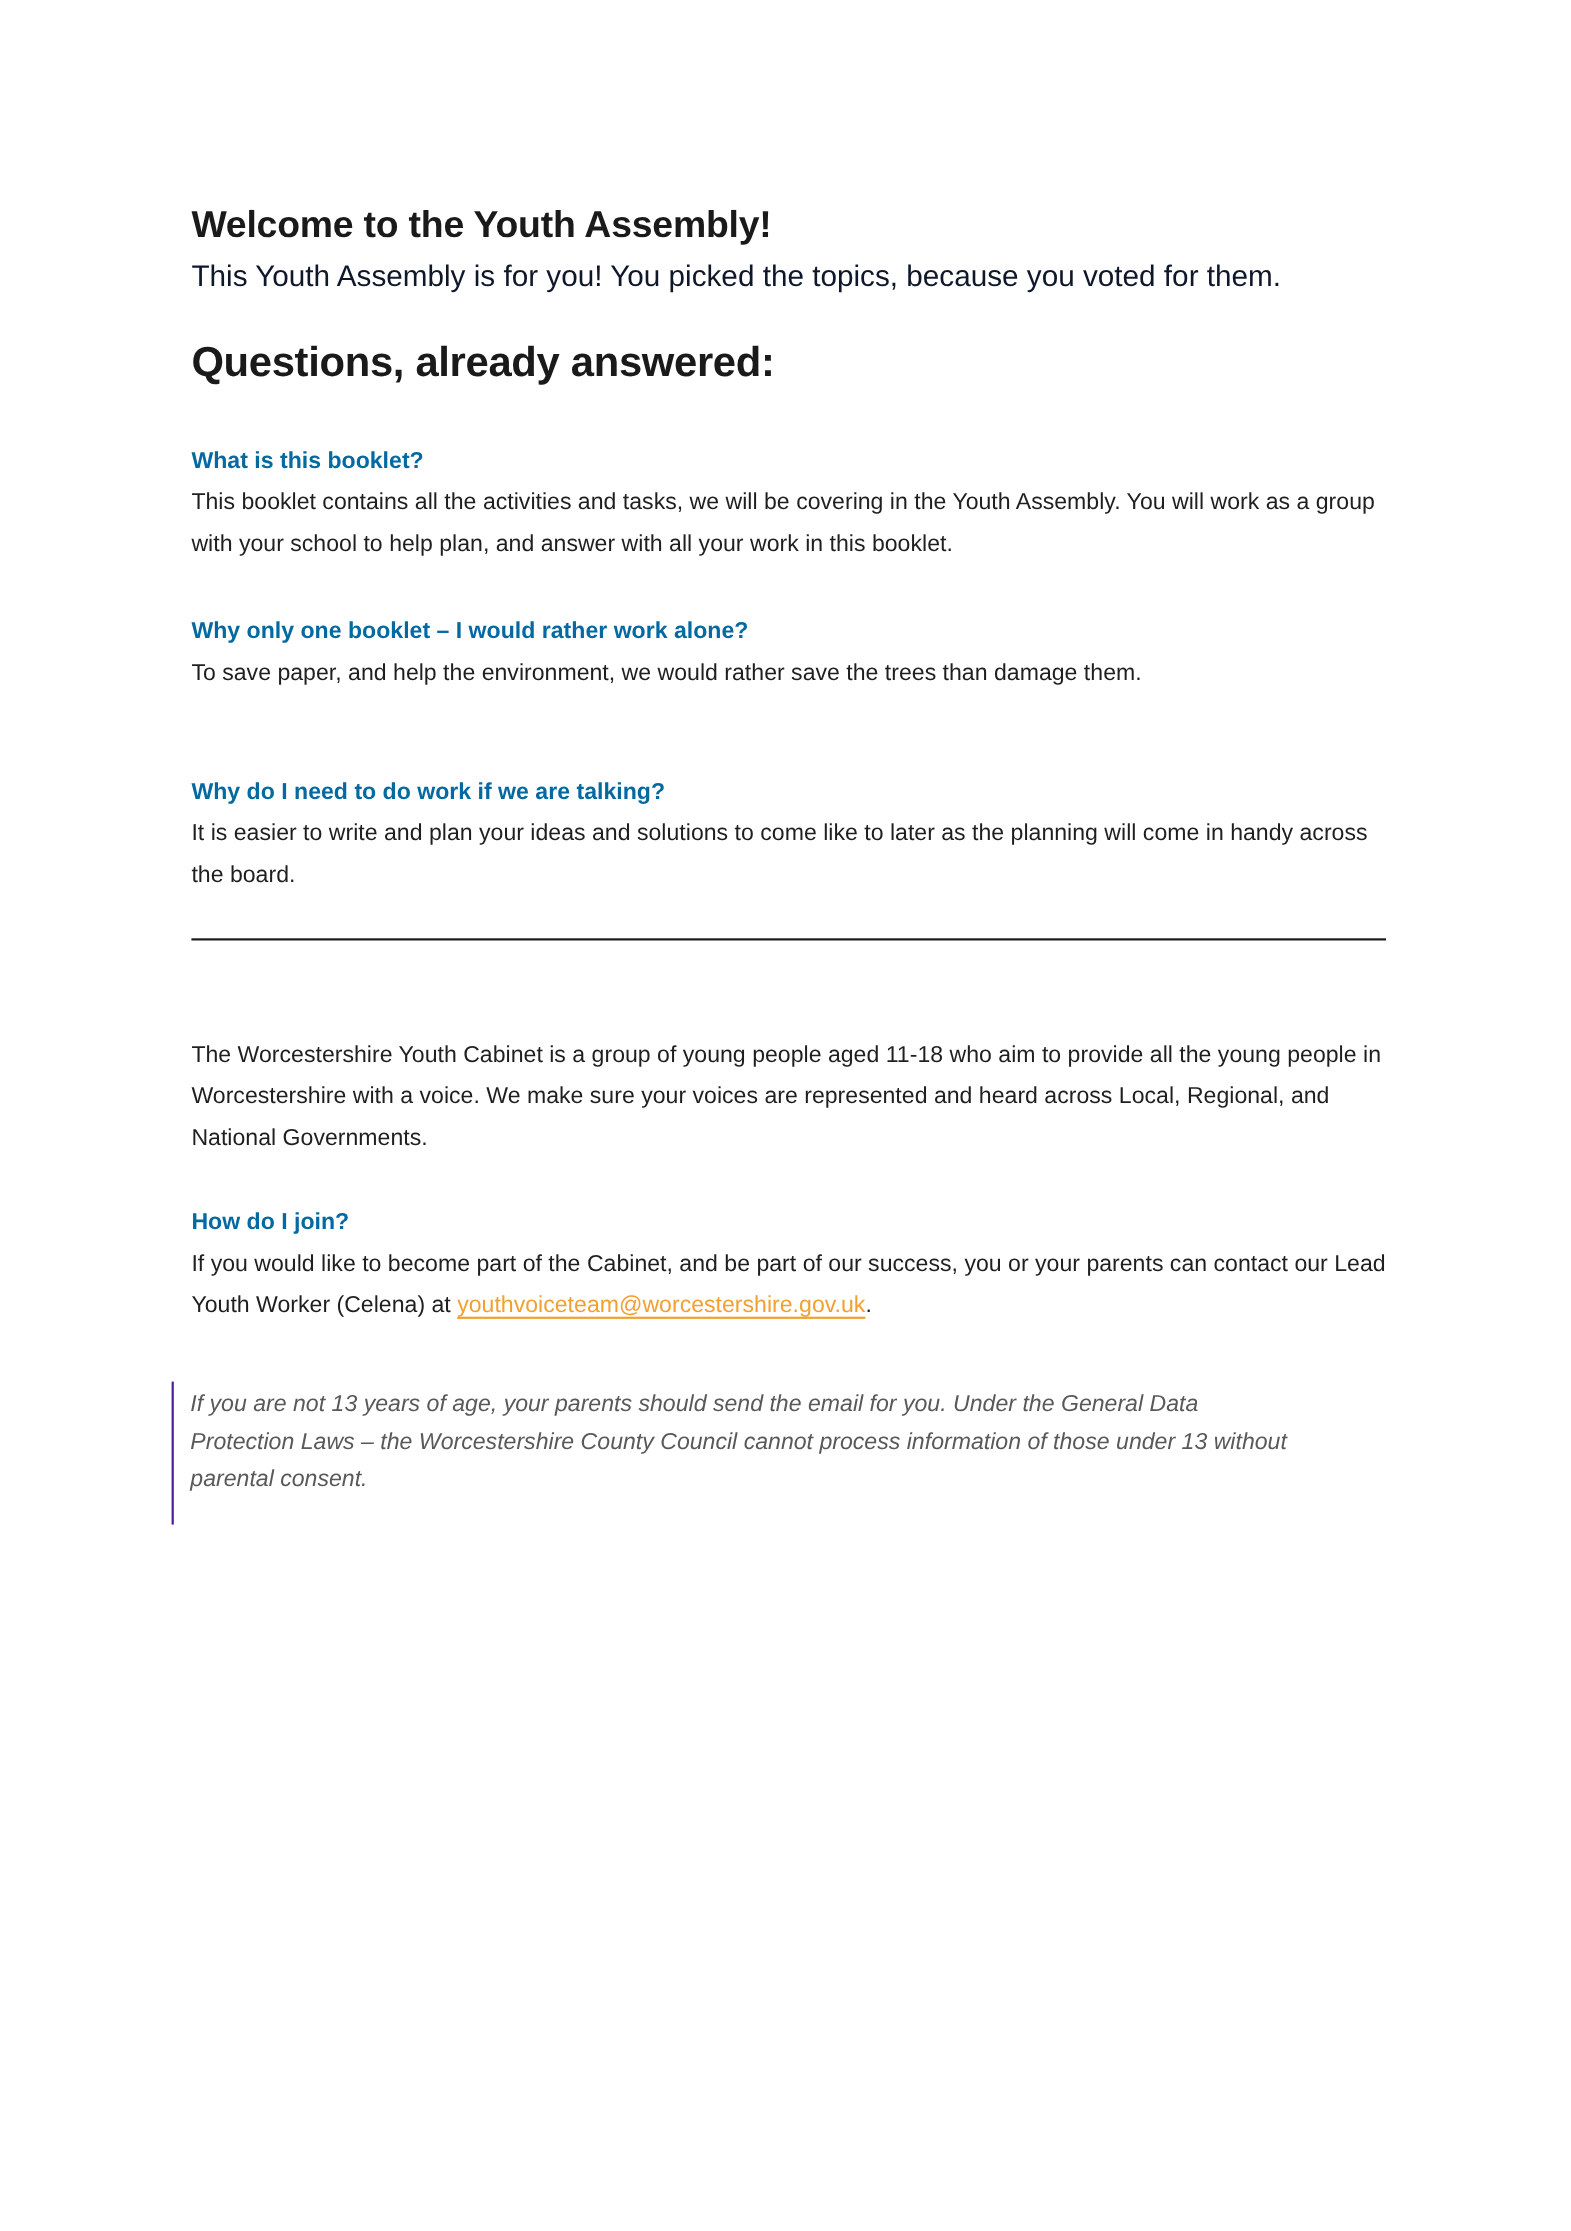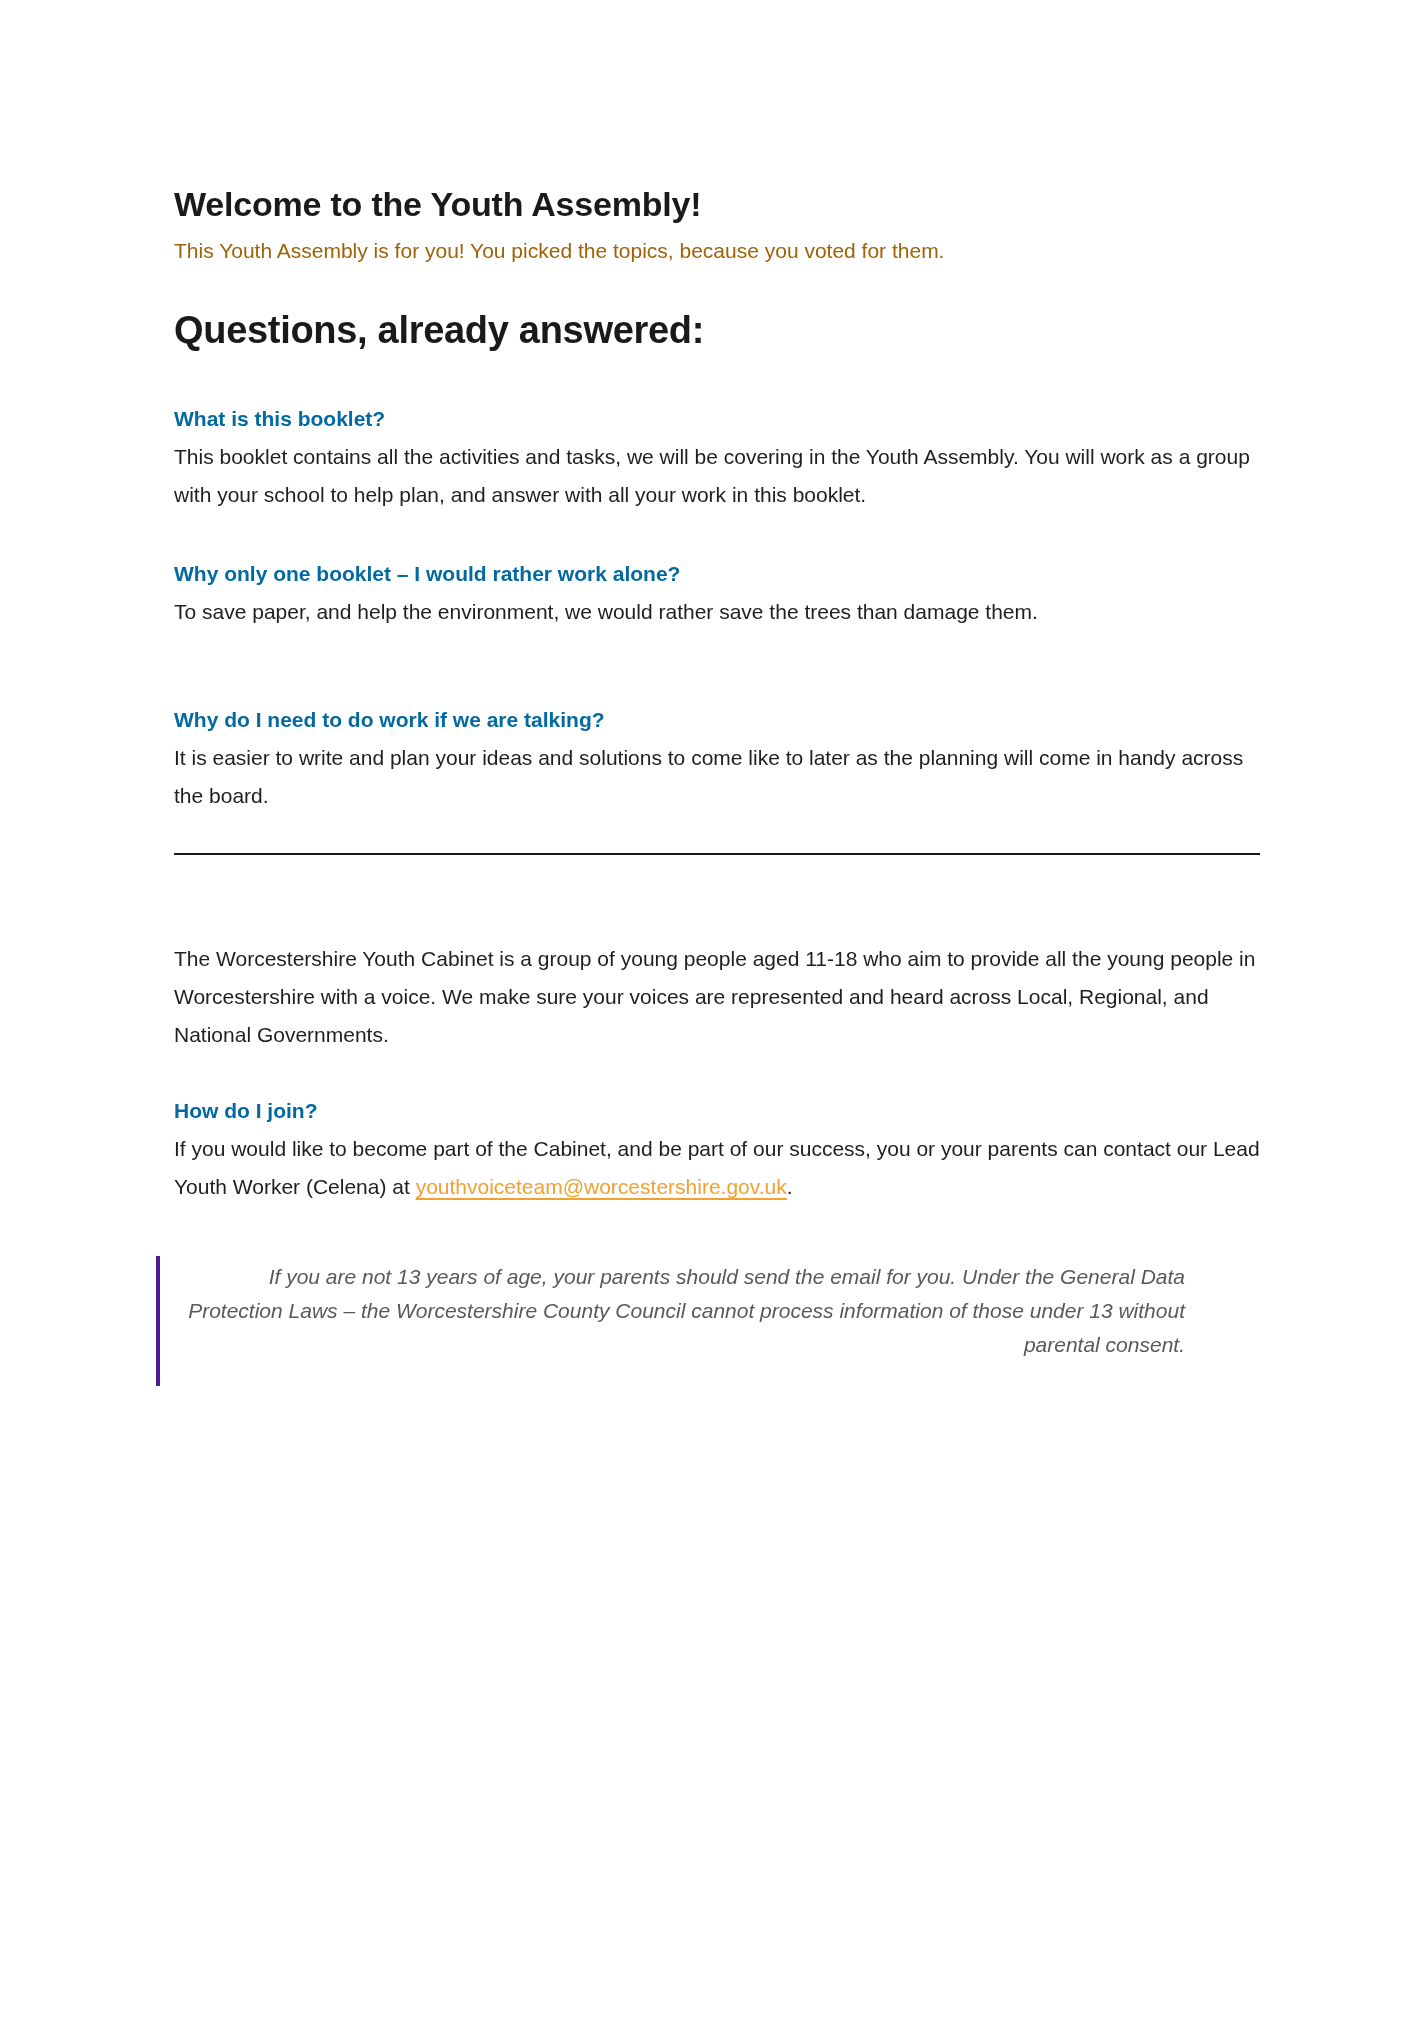--- a/index.html
+++ b/index.html
@@ -26,23 +26,23 @@
   .doc-title {
     margin: 0;
     font-size: 34px;
     line-height: 44px;
     font-weight: 700;
     letter-spacing: -0.2px;
     color: #1a1a1a;
   }
   .subtitle {
     margin: 6px 0 0 0;
-    font-size: 21px;
+    font-size: 27px;
     line-height: 38px;
-    color: #a16207;
+    color: #0f172a;
   }
   .big-heading {
     margin: 36px 0 0 0;
     font-size: 38px;
     line-height: 48px;
     font-weight: 700;
     letter-spacing: -0.3px;
     color: #1a1a1a;
   }
   .qa { margin: 0; }
@@ -72,23 +72,22 @@
   }
   .email-link {
     color: #f2a030;
     text-decoration: underline;
     text-underline-offset: 4px;
     text-decoration-thickness: 1.5px;
     cursor: pointer;
   }
   .gdpr-note {
     margin: 50px 0 0 -18px;
-    border-left: 4px solid #4c1d95;
+    border-left: 2px solid #4c1d95;
     padding: 4px 0 24px 15px;
-    text-align: right;
   }
   .gdpr-note p {
     margin: 0;
     font-size: 21px;
     line-height: 34px;
     font-style: italic;
     color: #595959;
     max-width: 1010px;
   }
 </style>

